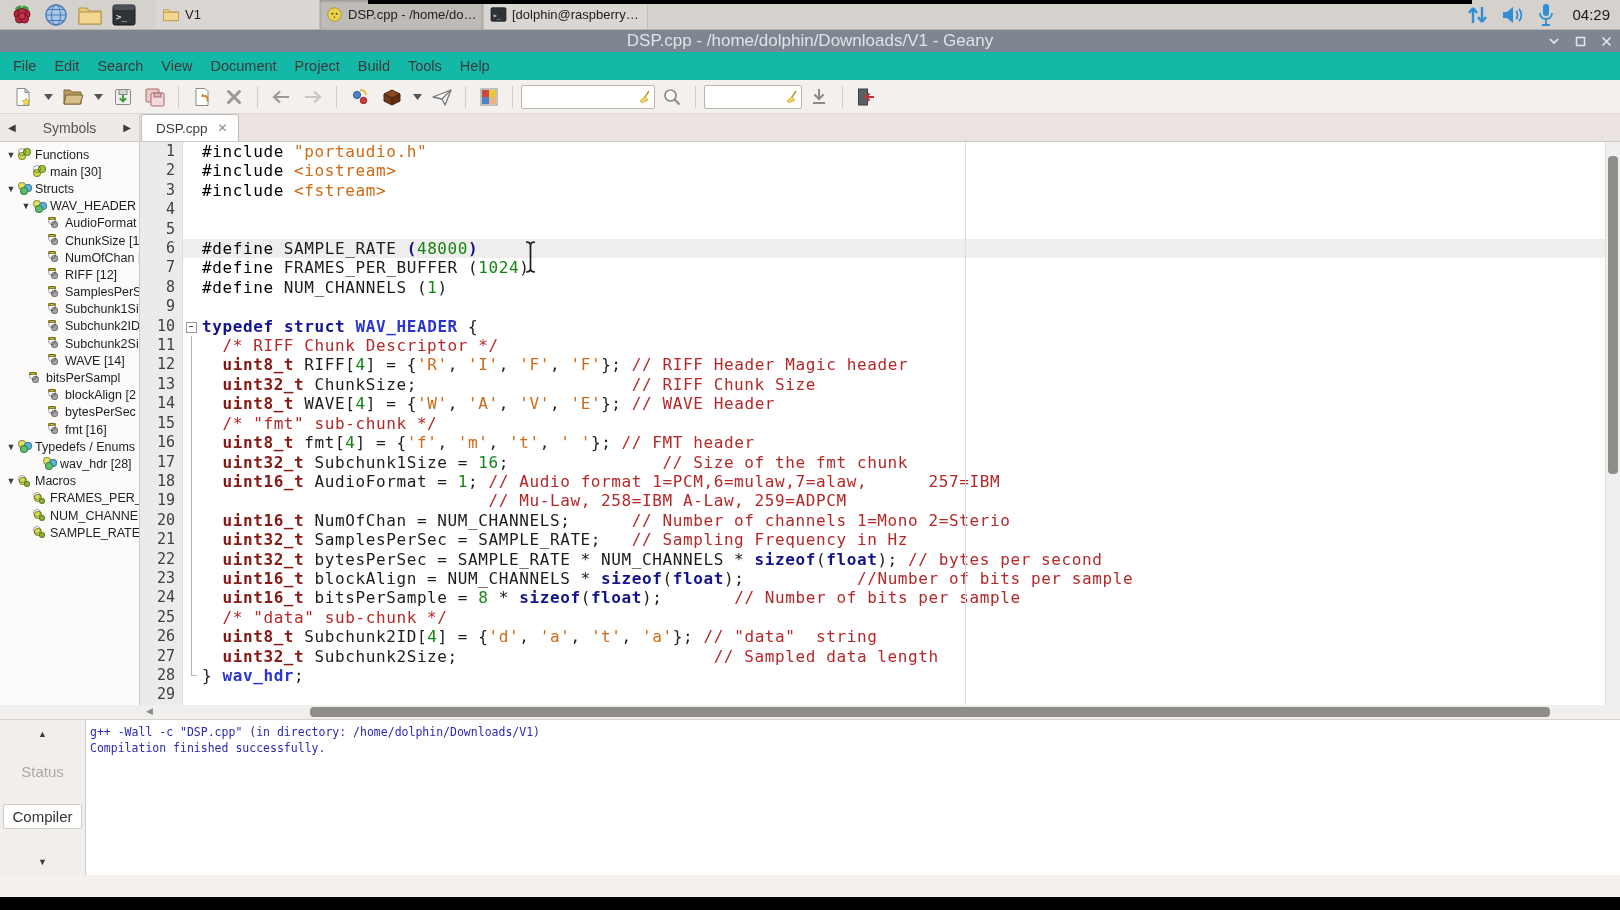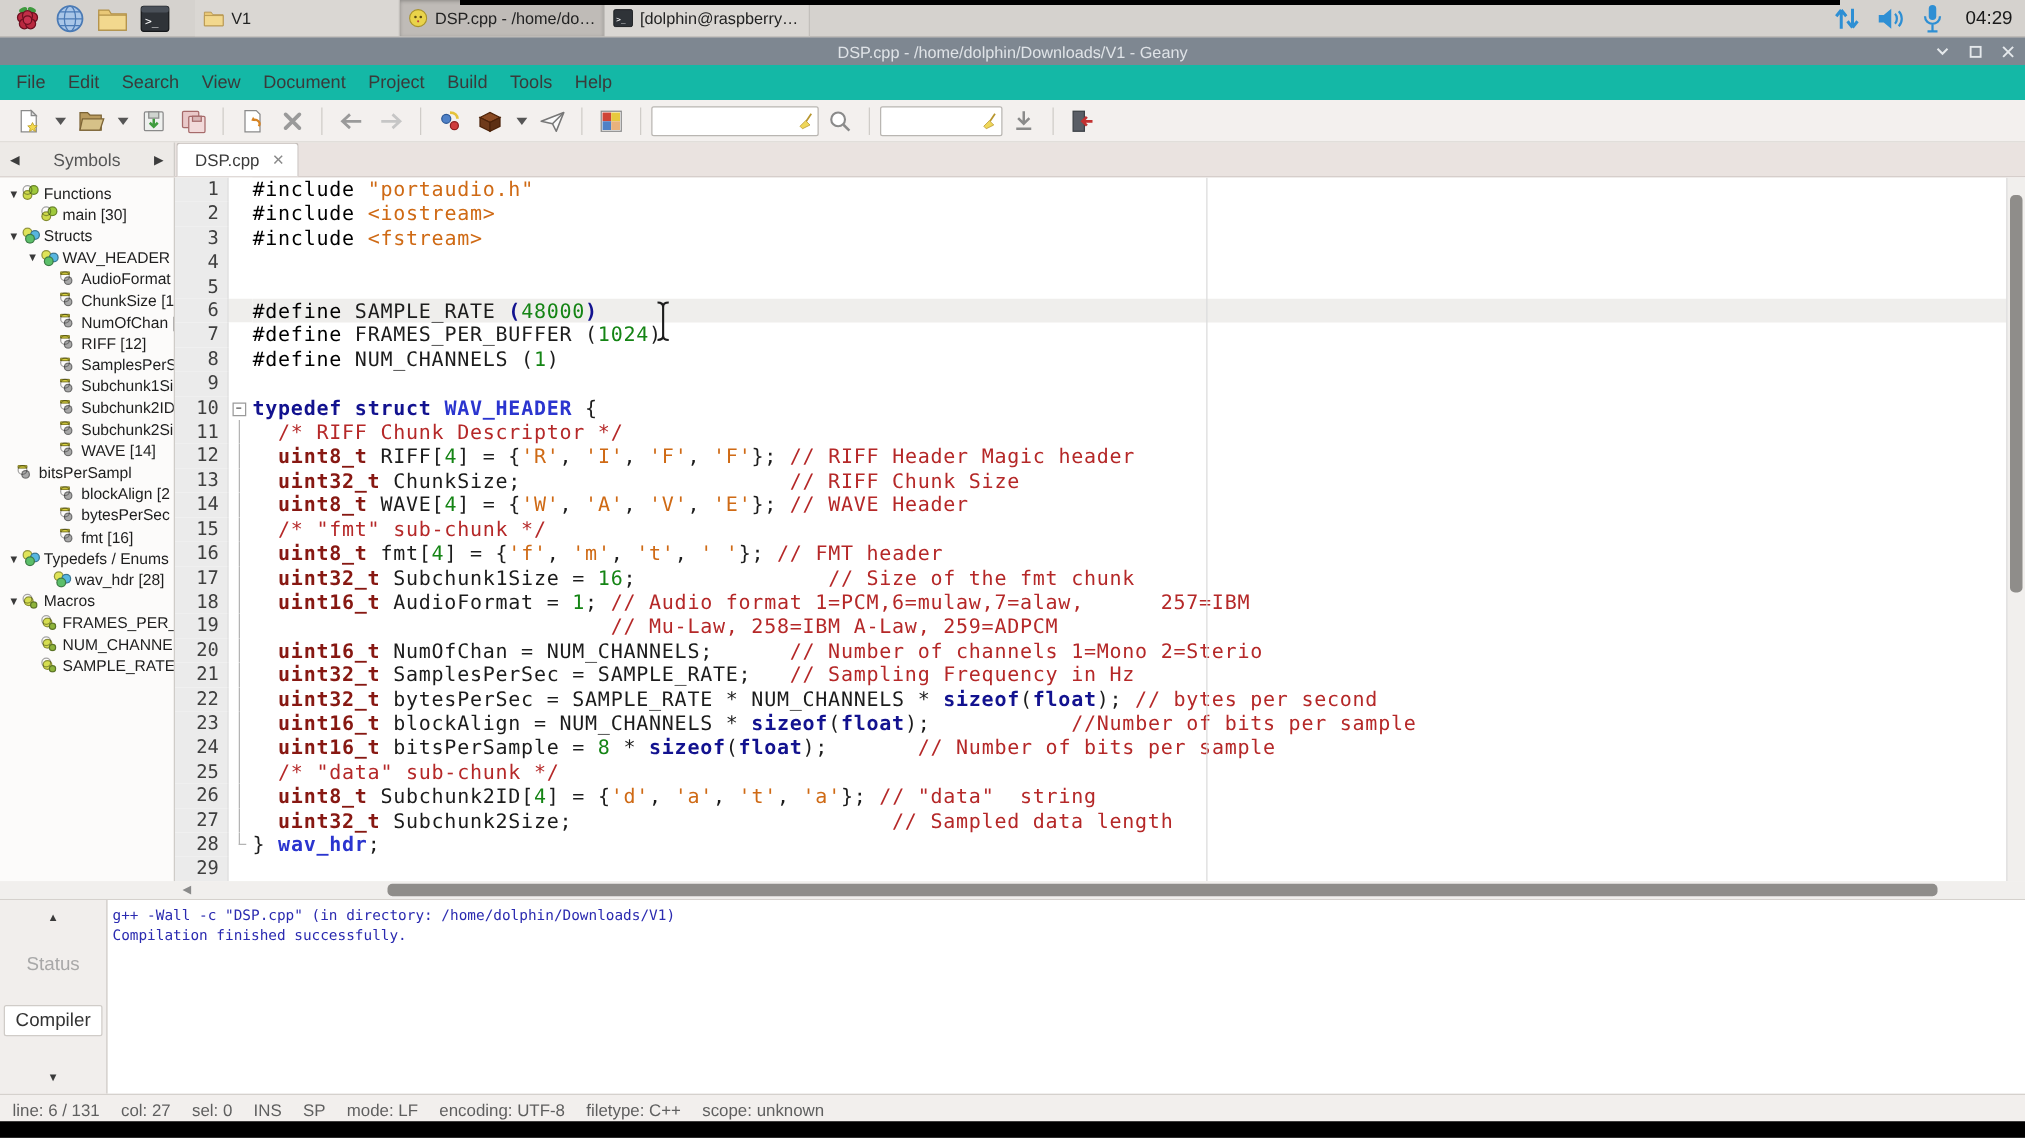--- a/index.html
+++ b/index.html
@@ -17,21 +17,21 @@
   .tb-win{width:164px;height:100%;display:flex;align-items:center;gap:5px;padding:0 6px;
           box-sizing:border-box;border-right:1px solid #c2bfbb;background:#dad7d3;
           font-size:13px;color:#222;overflow:hidden;white-space:nowrap;}
   .tb-win.active{background:#bfbbb7;box-shadow:inset 0 1px 3px rgba(0,0,0,.25);}
   .tb-win .lbl{overflow:hidden;text-overflow:ellipsis;}
   .tb-status{display:flex;align-items:center;gap:10px;padding-right:10px;}
   .clock{font-size:15px;color:#1a1a1a;margin-left:6px;}
   
   .window{position:absolute;left:0;top:30px;width:1620px;height:867px;display:flex;flex-direction:column;background:#f3f0ee;}
   .titlebar{height:22px;background:#7e8791;display:flex;align-items:center;position:relative;flex:none;}
-  .titlebar .title{position:absolute;left:0;right:0;text-align:center;font-size:13px;color:#dfe3e7;}
+  .titlebar .title{position:absolute;left:0;right:0;text-align:center;font-size:17px;color:#dfe3e7;}
   .win-controls{position:absolute;right:6px;top:0;height:22px;display:flex;align-items:center;gap:10px;}
   .win-btn{width:16px;height:16px;display:flex;align-items:center;justify-content:center;}
   
   .menubar{height:28px;display:flex;align-items:flex-start;background:#14b8a6;padding-left:4px;flex:none;}
   .menu-item{padding:0 9px;font-size:14.5px;color:#3a3a3a;line-height:28px;}
   
   .toolbar{height:33px;display:flex;align-items:center;background:#f3f0ee;
            border-bottom:1px solid #dcd8d4;padding-left:8px;gap:2px;flex:none;}
   .tbtn{width:30px;height:28px;display:flex;align-items:center;justify-content:center;border-radius:3px;}
   .tbtn.narrow{width:16px;}
@@ -505,21 +505,21 @@
           </div>
           <div class="tree-row" style="padding-left: 34px;">
             <span class="spc"></span>
             <span class="tico member">
               <i></i>
               <i></i>
               <i></i>
             </span>
             <span class="tlbl">WAVE [14]</span>
           </div>
-          <div class="tree-row" style="">
+          <div class="tree-row" style=" margin-left: 15px;">
             <span class="spc"></span>
             <span class="tico member">
               <i></i>
               <i></i>
               <i></i>
             </span>
             <span class="tlbl">bitsPerSampl</span>
           </div>
           <div class="tree-row" style="padding-left: 34px;">
             <span class="spc"></span>
@@ -774,27 +774,16 @@
         <span class="msgtab inactive">Status</span>
         <span class="msgtab active">Compiler</span>
         <span class="varr dn">▼</span>
       </div>
       <div class="msgbody" id="compiler-output">
           <div class="msgline">g++ -Wall -c "DSP.cpp" (in directory: /home/dolphin/Downloads/V1)</div>
           <div class="msgline">Compilation finished successfully.</div>
         </div>
     </div>
 
-    <div class="statusbar" id="statusbar">
-        <span class="sb-item">line: 6 / 131</span>
-        <span class="sb-item">col: 27</span>
-        <span class="sb-item">sel: 0</span>
-        <span class="sb-item">INS</span>
-        <span class="sb-item">SP</span>
-        <span class="sb-item">mode: LF</span>
-        <span class="sb-item">encoding: UTF-8</span>
-        <span class="sb-item">filetype: C++</span>
-        <span class="sb-item">scope: unknown</span>
-      </div>
   </section>
 
   <div class="strip-bottom"></div>
 </div>
 
 </body></html>

